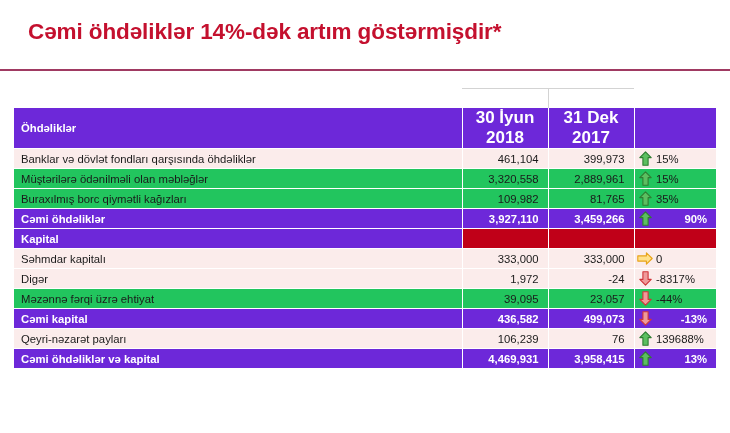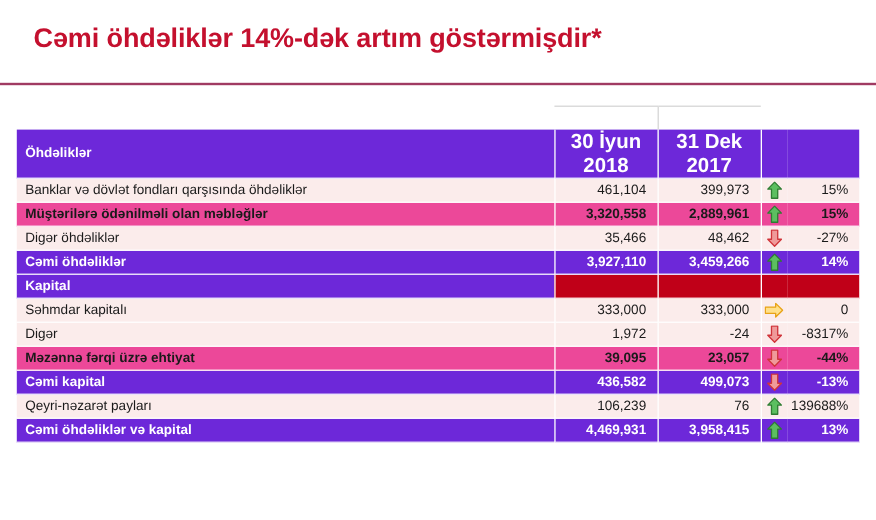--- a/index.html
+++ b/index.html
@@ -131,30 +131,30 @@
     padding-left: 7px;
     text-align: left;
     margin-left: 20px;
   }
   tr.data td.num {
     text-align: right;
     padding-right: 9px;
     margin-left: 24px;
   }
   tr.data td.pct {
-    text-align: right;
+    text-align: left;
     padding-right: 9px;
   }
   tr.data td.arrow,
   tr.data td.last {
     border-right: none;
   }
 
   tr.shade-a td { background: #fbeceb; }
-  tr.shade-b td { background: #ec4899; font-weight: bold; }
+  tr.shade-b td { background: #22c55e; }
 
   
   td.arrow {
     text-align: center;
     padding: 0;
     line-height: 0;
   }
   td.arrow svg {
     display: inline-block;
     vertical-align: middle;
@@ -211,37 +211,37 @@
           </tr>
           <tr class="data shade-b">
             <td class="lbl">Müştərilərə ödənilməli olan məbləğlər</td>
             <td class="num">3,320,558</td>
             <td class="num">2,889,961</td>
             <td class="arrow"><svg width="13" height="15" viewBox="0 0 13 15">
                 <path d="M6.5 0.8 L12.2 6.6 L9.1 6.6 L9.1 14.2 L3.9 14.2 L3.9 6.6 L0.8 6.6 Z" fill="#5cbf60" stroke="#2e7d32" stroke-width="1.1" stroke-linejoin="round"></path>
               </svg></td>
             <td class="pct last">15%</td>
           </tr>
-          <tr class="data shade-a">
-            <td class="lbl">Digər öhdəliklər</td>
-            <td class="num">35,466</td>
-            <td class="num">48,462</td>
-            <td class="arrow"><svg width="13" height="15" viewBox="0 0 13 15">
-                <path d="M6.5 14.2 L0.8 8.4 L3.9 8.4 L3.9 0.8 L9.1 0.8 L9.1 8.4 L12.2 8.4 Z" fill="#ef9a9a" stroke="#d0343a" stroke-width="1.1" stroke-linejoin="round"></path>
-              </svg></td>
-            <td class="pct last">-27%</td>
+          <tr class="data shade-b">
+            <td class="lbl">Buraxılmış borc qiymətli kağızları</td>
+            <td class="num">109,982</td>
+            <td class="num">81,765</td>
+            <td class="arrow"><svg width="13" height="15" viewBox="0 0 13 15">
+                <path d="M6.5 0.8 L12.2 6.6 L9.1 6.6 L9.1 14.2 L3.9 14.2 L3.9 6.6 L0.8 6.6 Z" fill="#5cbf60" stroke="#2e7d32" stroke-width="1.1" stroke-linejoin="round"></path>
+              </svg></td>
+            <td class="pct last">35%</td>
           </tr>
           <tr class="total">
             <td class="lbl">Cəmi öhdəliklər</td>
             <td class="num">3,927,110</td>
             <td class="num">3,459,266</td>
             <td class="arrow"><svg width="13" height="15" viewBox="0 0 13 15">
                 <path d="M6.5 0.8 L12.2 6.6 L9.1 6.6 L9.1 14.2 L3.9 14.2 L3.9 6.6 L0.8 6.6 Z" fill="#5cbf60" stroke="#2e7d32" stroke-width="1.1" stroke-linejoin="round"></path>
               </svg></td>
-            <td class="pct last">14%</td>
+            <td class="pct last">90%</td>
           </tr>
           <tr class="section">
             <td class="lbl">Kapital</td>
             <td class="num"></td>
             <td class="num"></td>
             <td class="arrow"></td>
             <td class="pct last"></td>
           </tr>
           <tr class="data shade-a">
             <td class="lbl">Səhmdar kapitalı</td>

